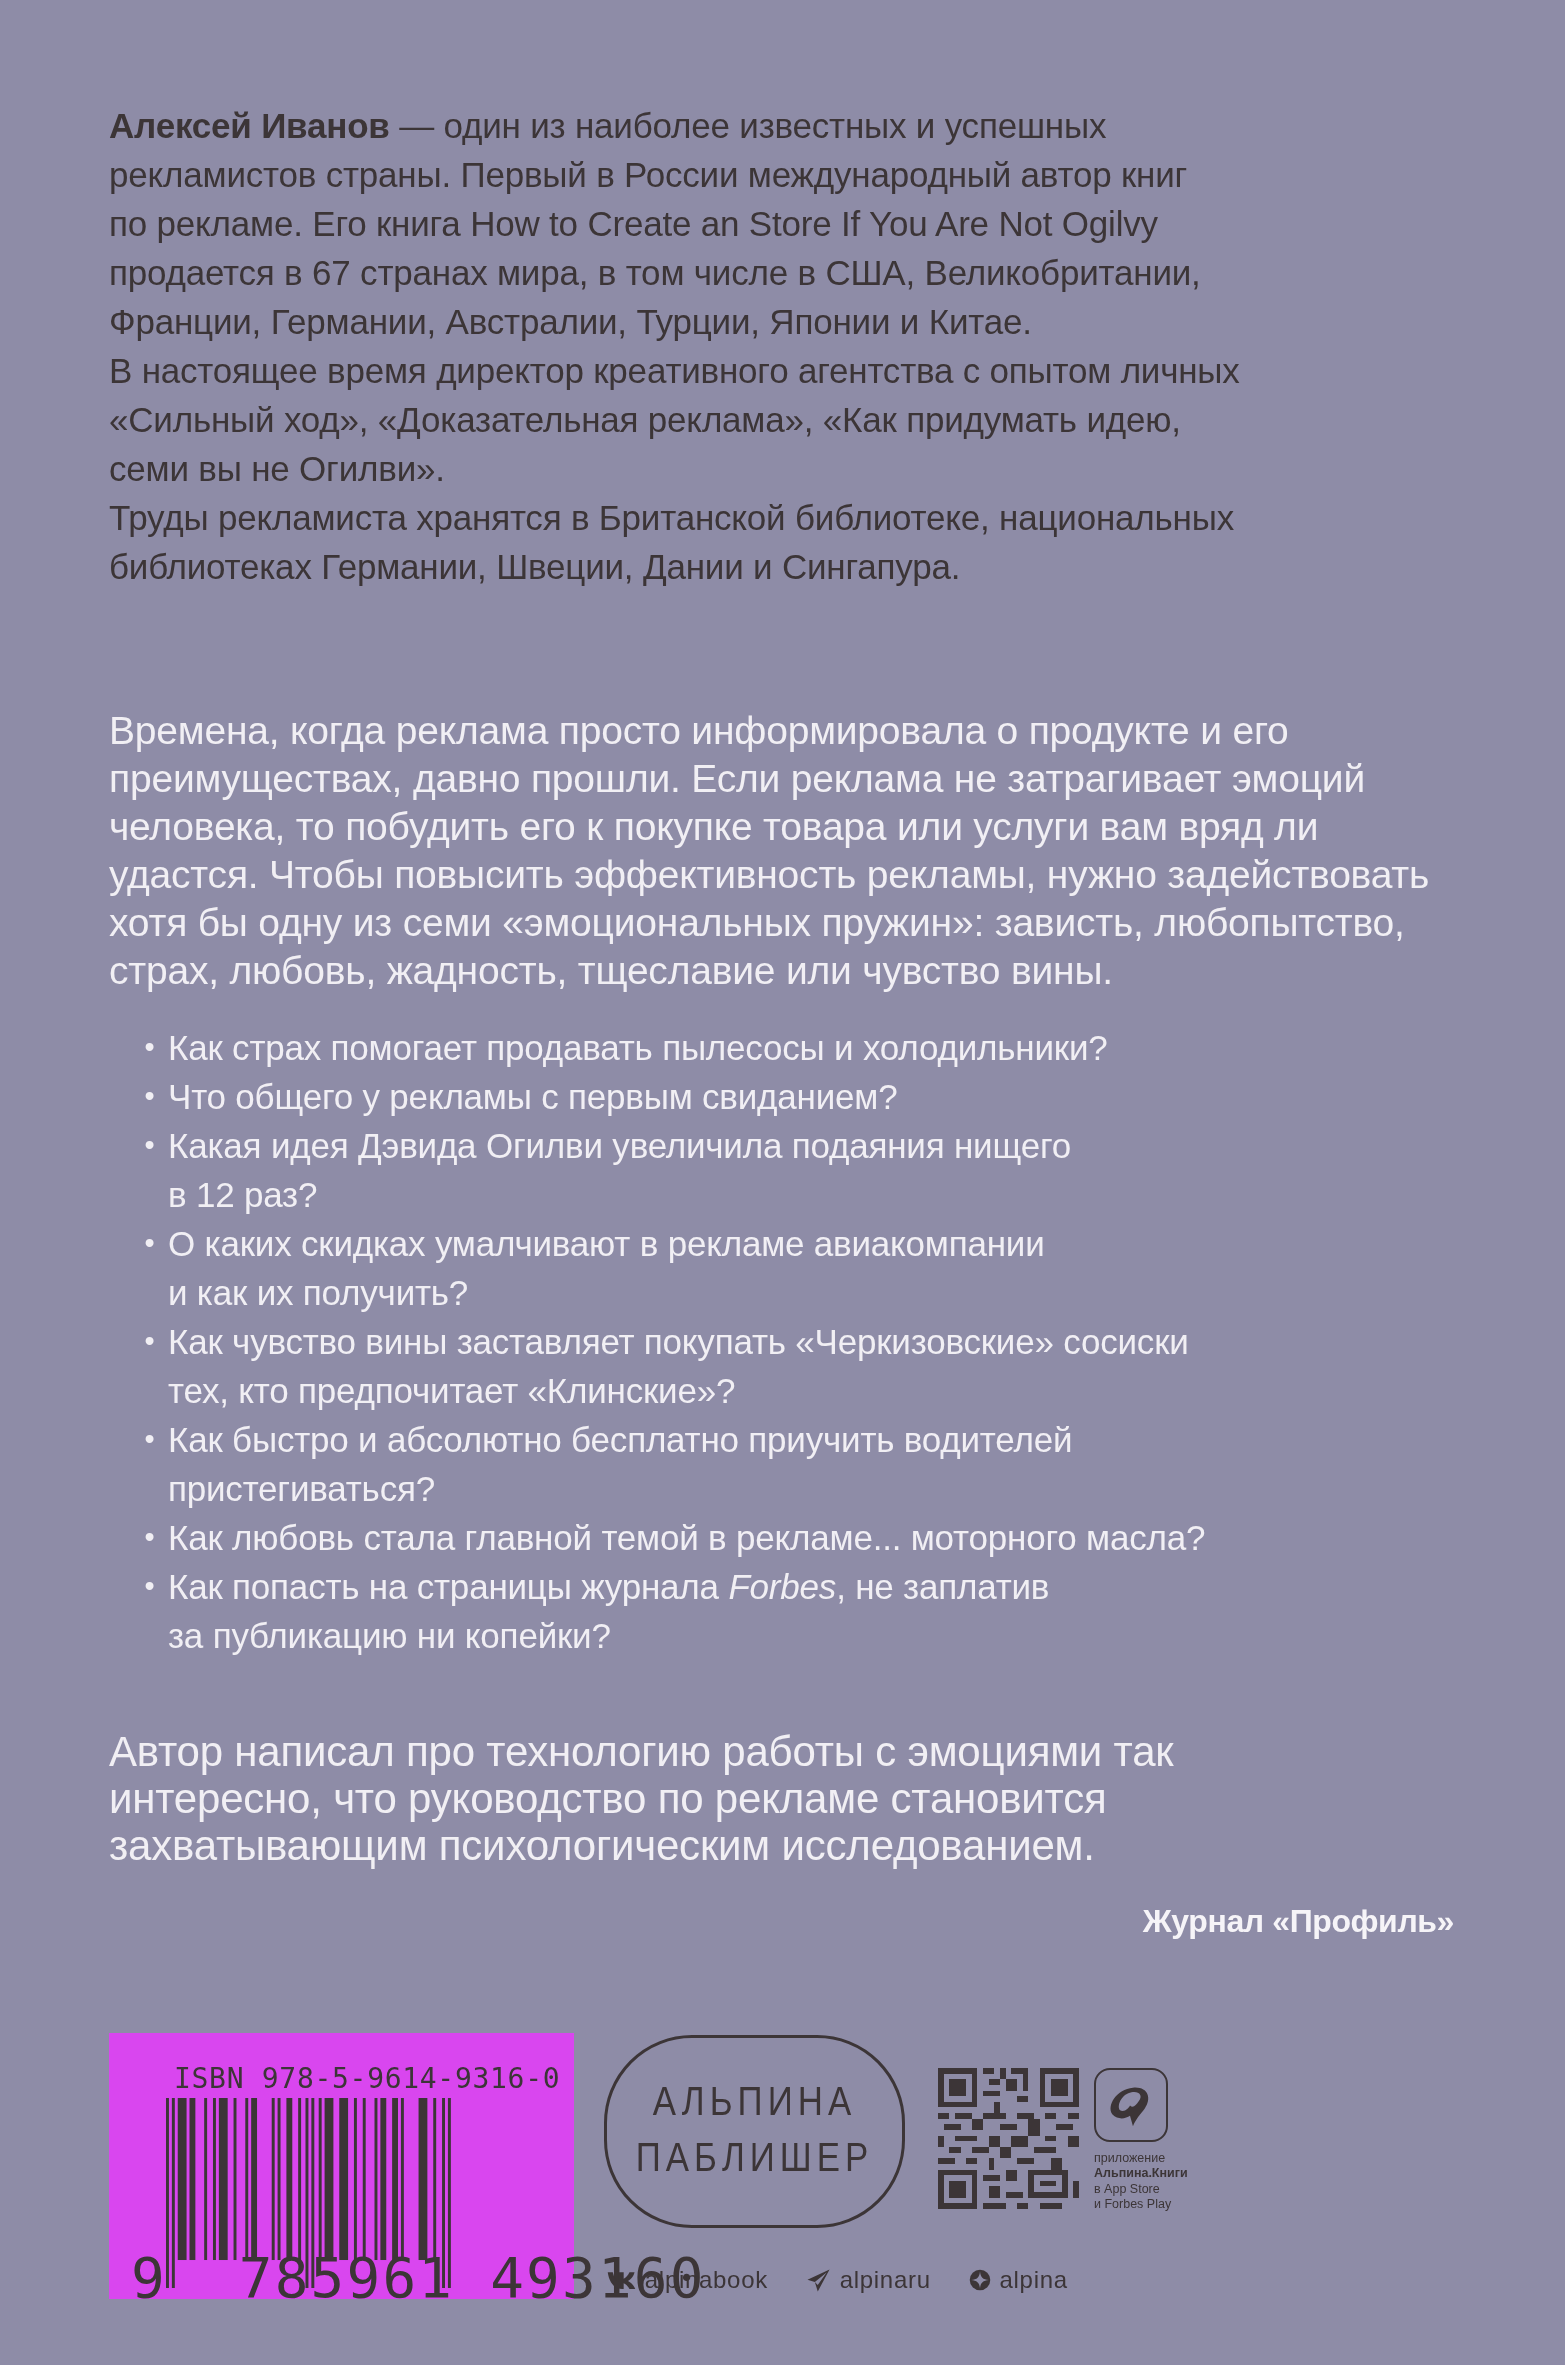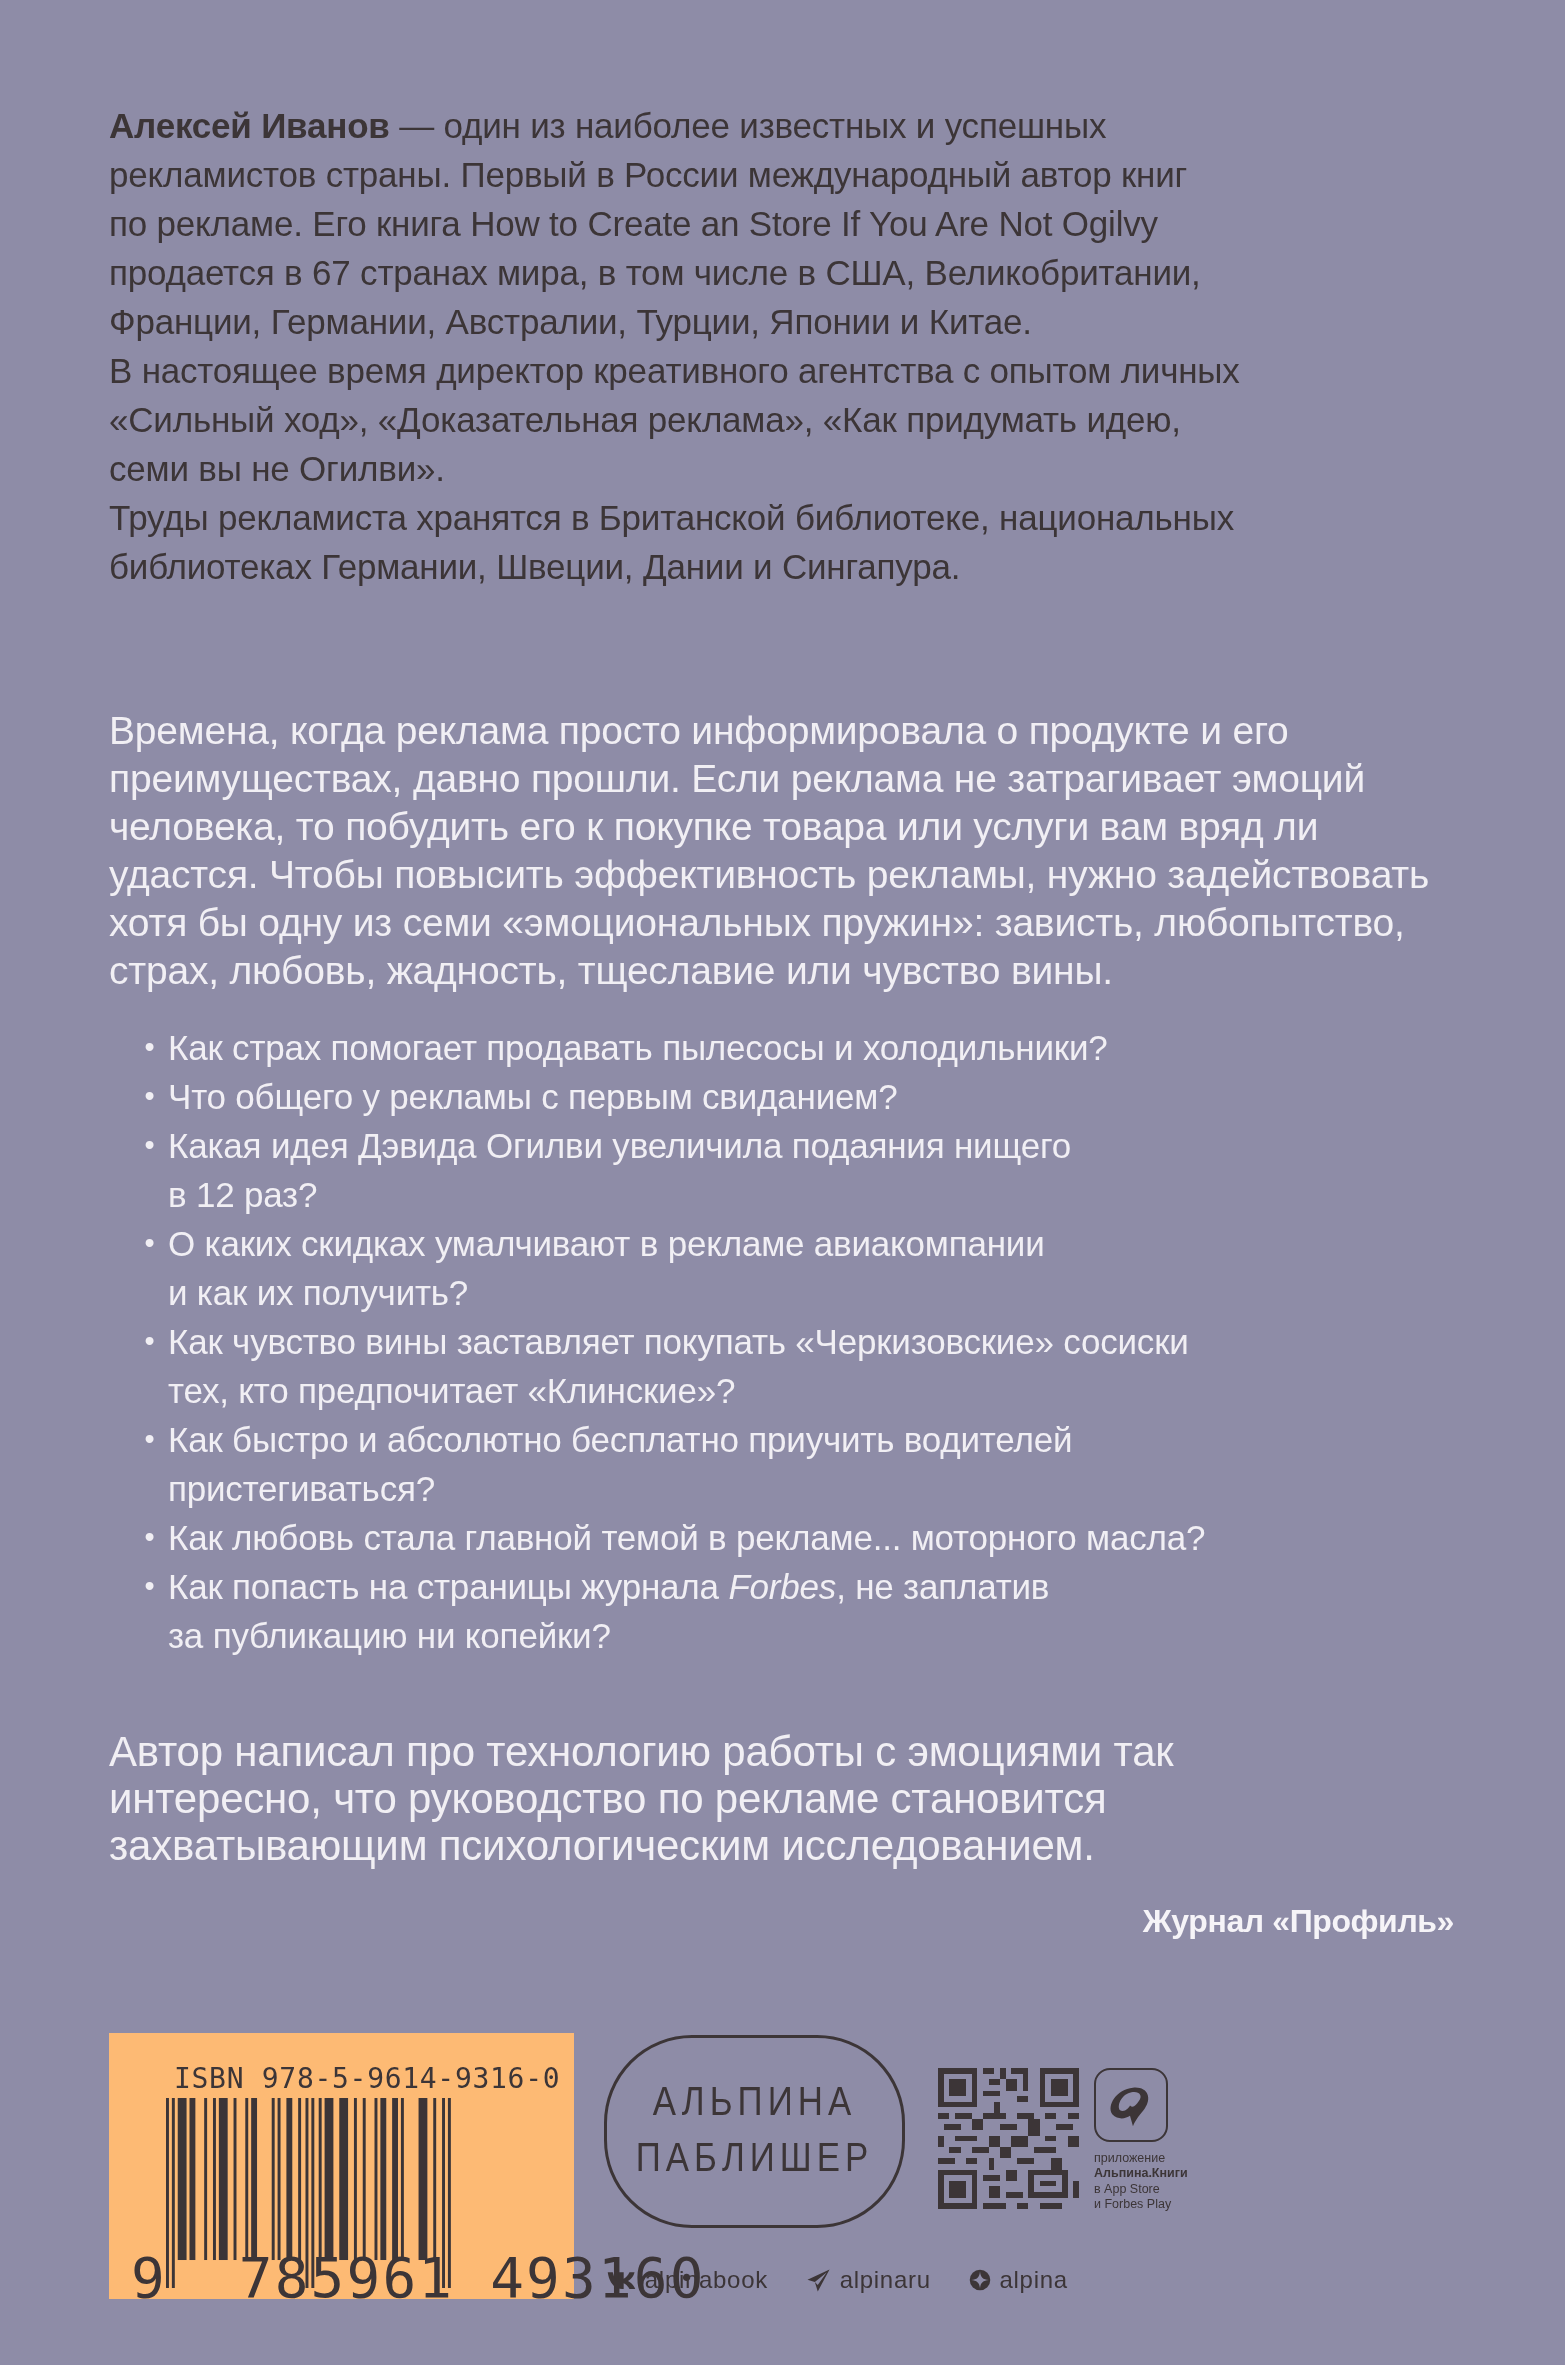--- a/index.html
+++ b/index.html
@@ -34,21 +34,21 @@
     position:absolute; left:109px; top:1728px; width:1397px;
     color:#f1eff4; font-size:42px; line-height:47px; letter-spacing:-0.2px;
   }
   .quote .line { display:block; white-space:nowrap; }
   .attribution {
     position:absolute; right:112px; top:1903px;
     color:#f6f4f8; font-size:32px; font-weight:bold; letter-spacing:-0.4px;
   }
   .barcode-box {
     position:absolute; left:109px; top:2033px; width:465px; height:266px;
-    background:#fdba74;
+    background:#d946ef;
   }
   .isbn-text {
     position:absolute; left:65px; top:29px;
     font-family:"DejaVu Sans Mono", monospace; font-size:28px; color:#3c3537;
     letter-spacing:0.7px;
   }
   .bars { position:absolute; left:57px; top:65px; width:290px; height:190px; }
   .ean-digits {
     position:absolute; left:22px; top:212px;
     font-family:"DejaVu Sans Mono", monospace; font-size:56px; color:#3c3537;

